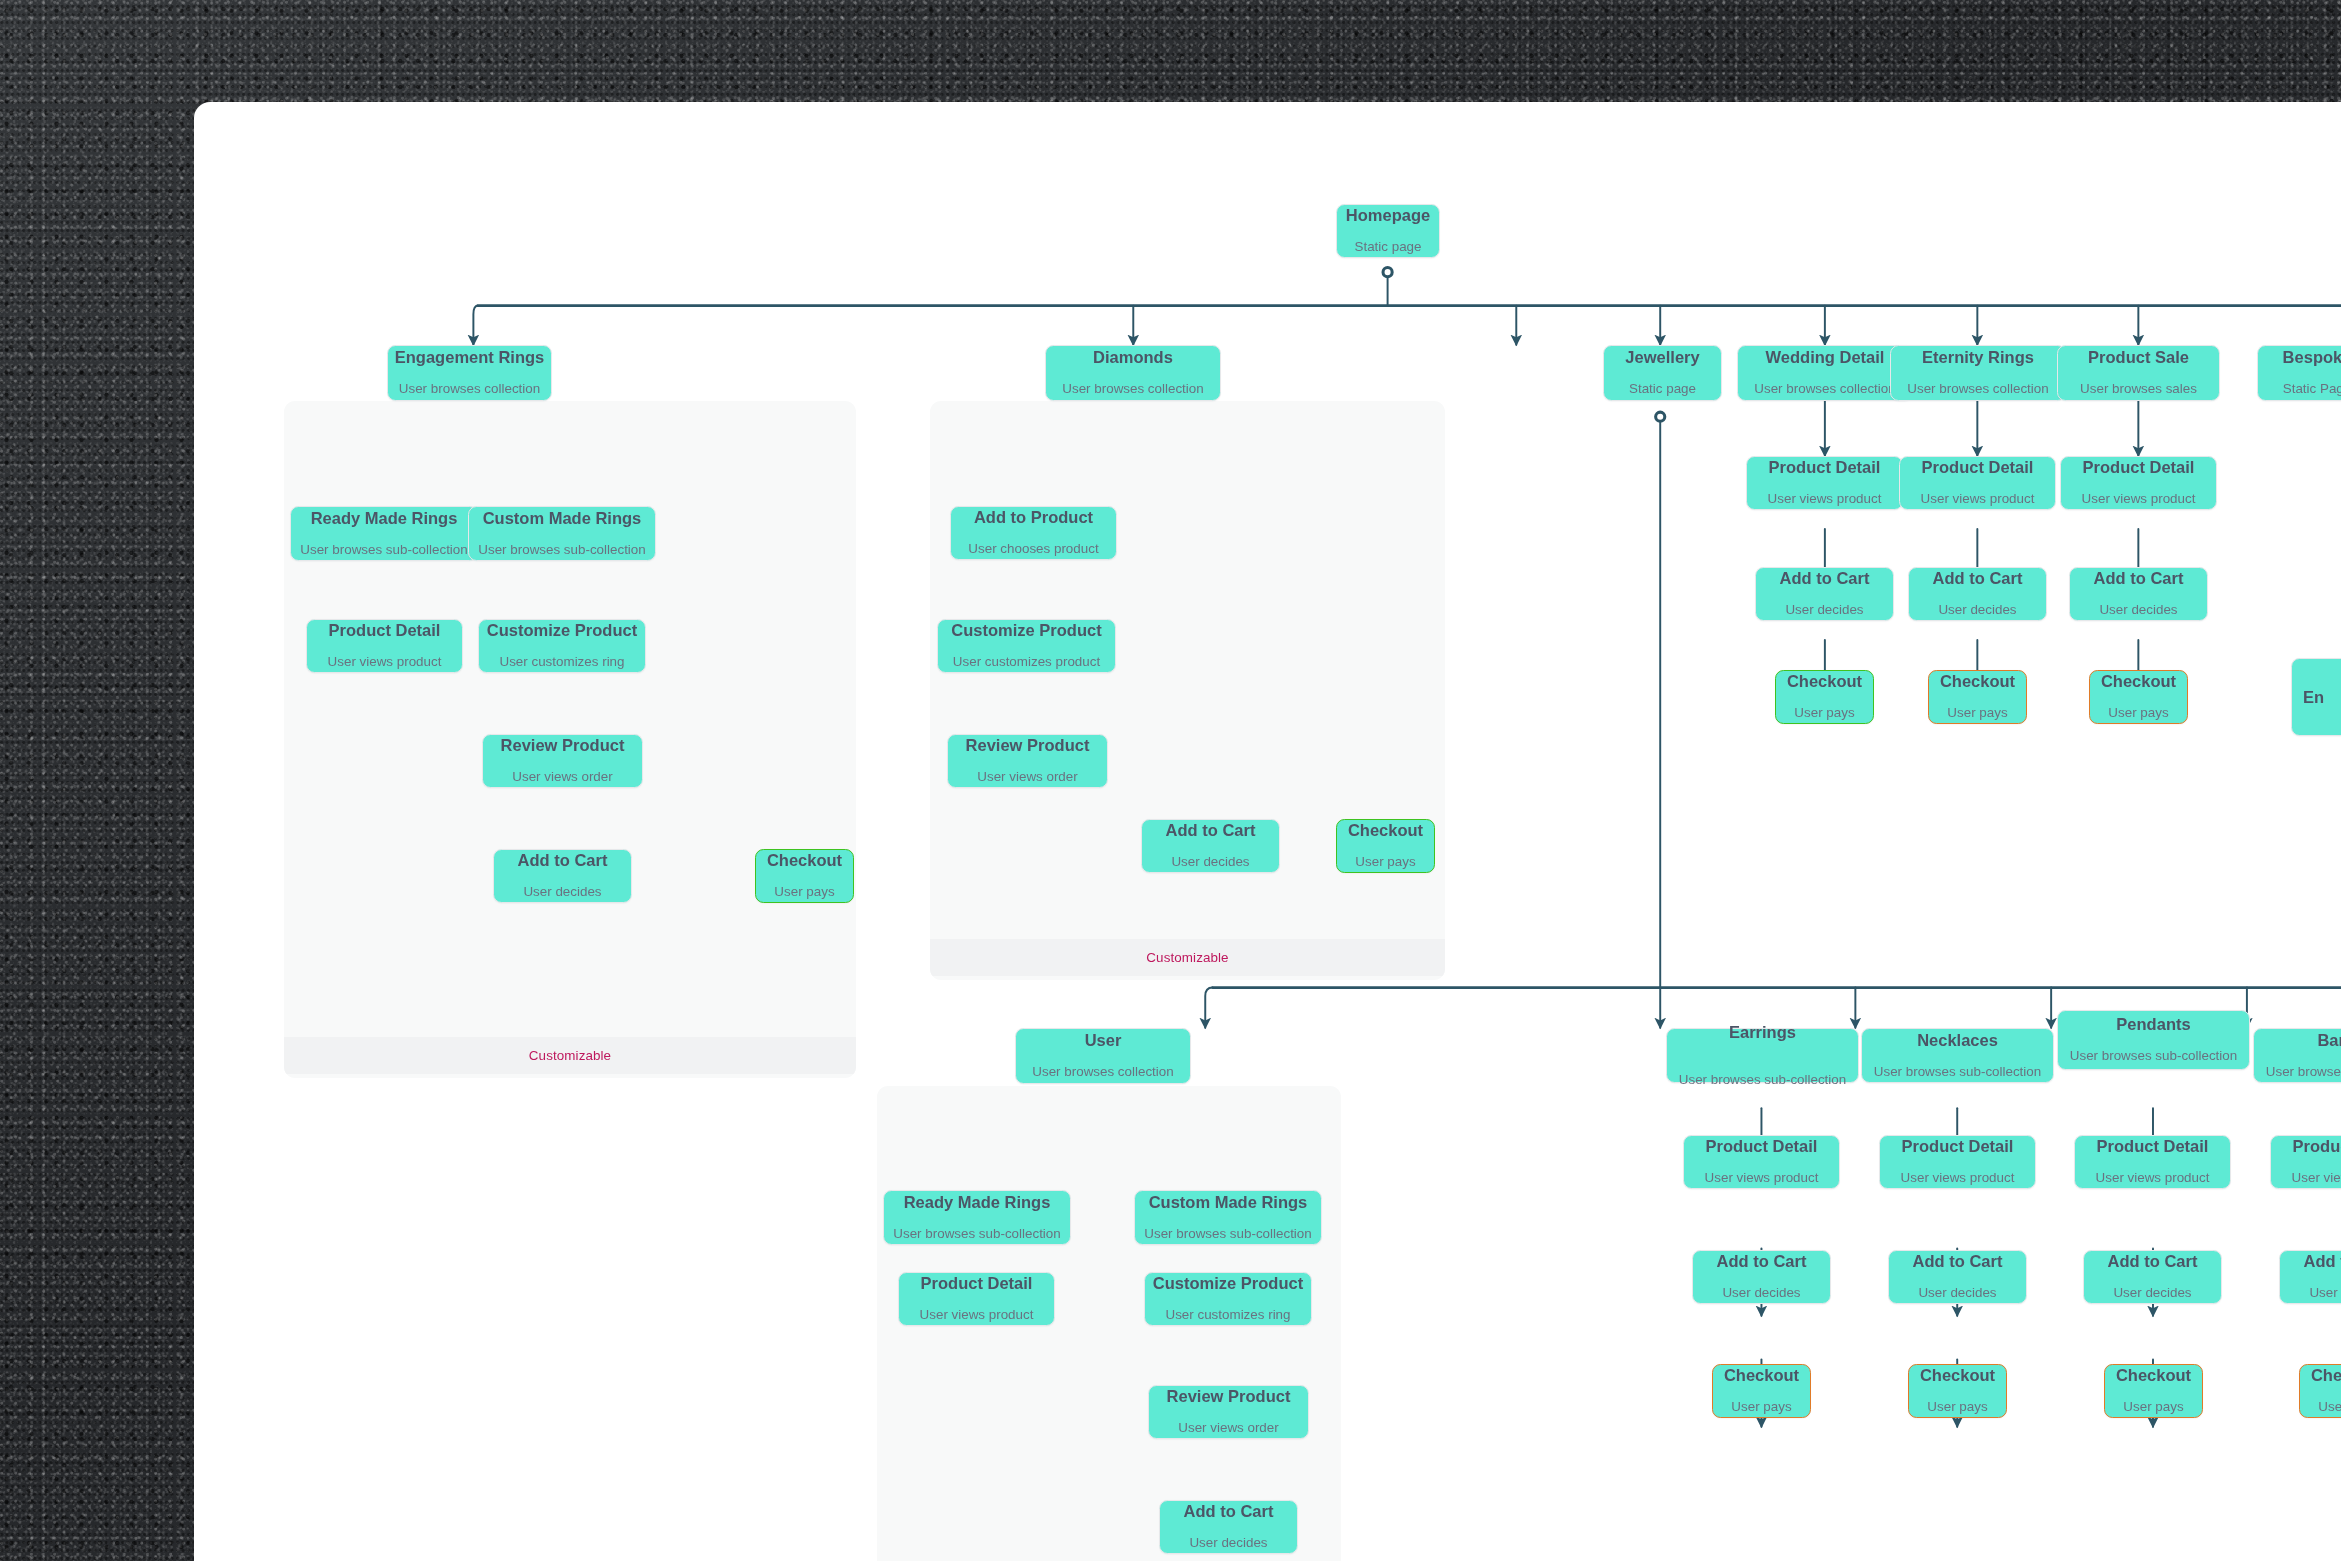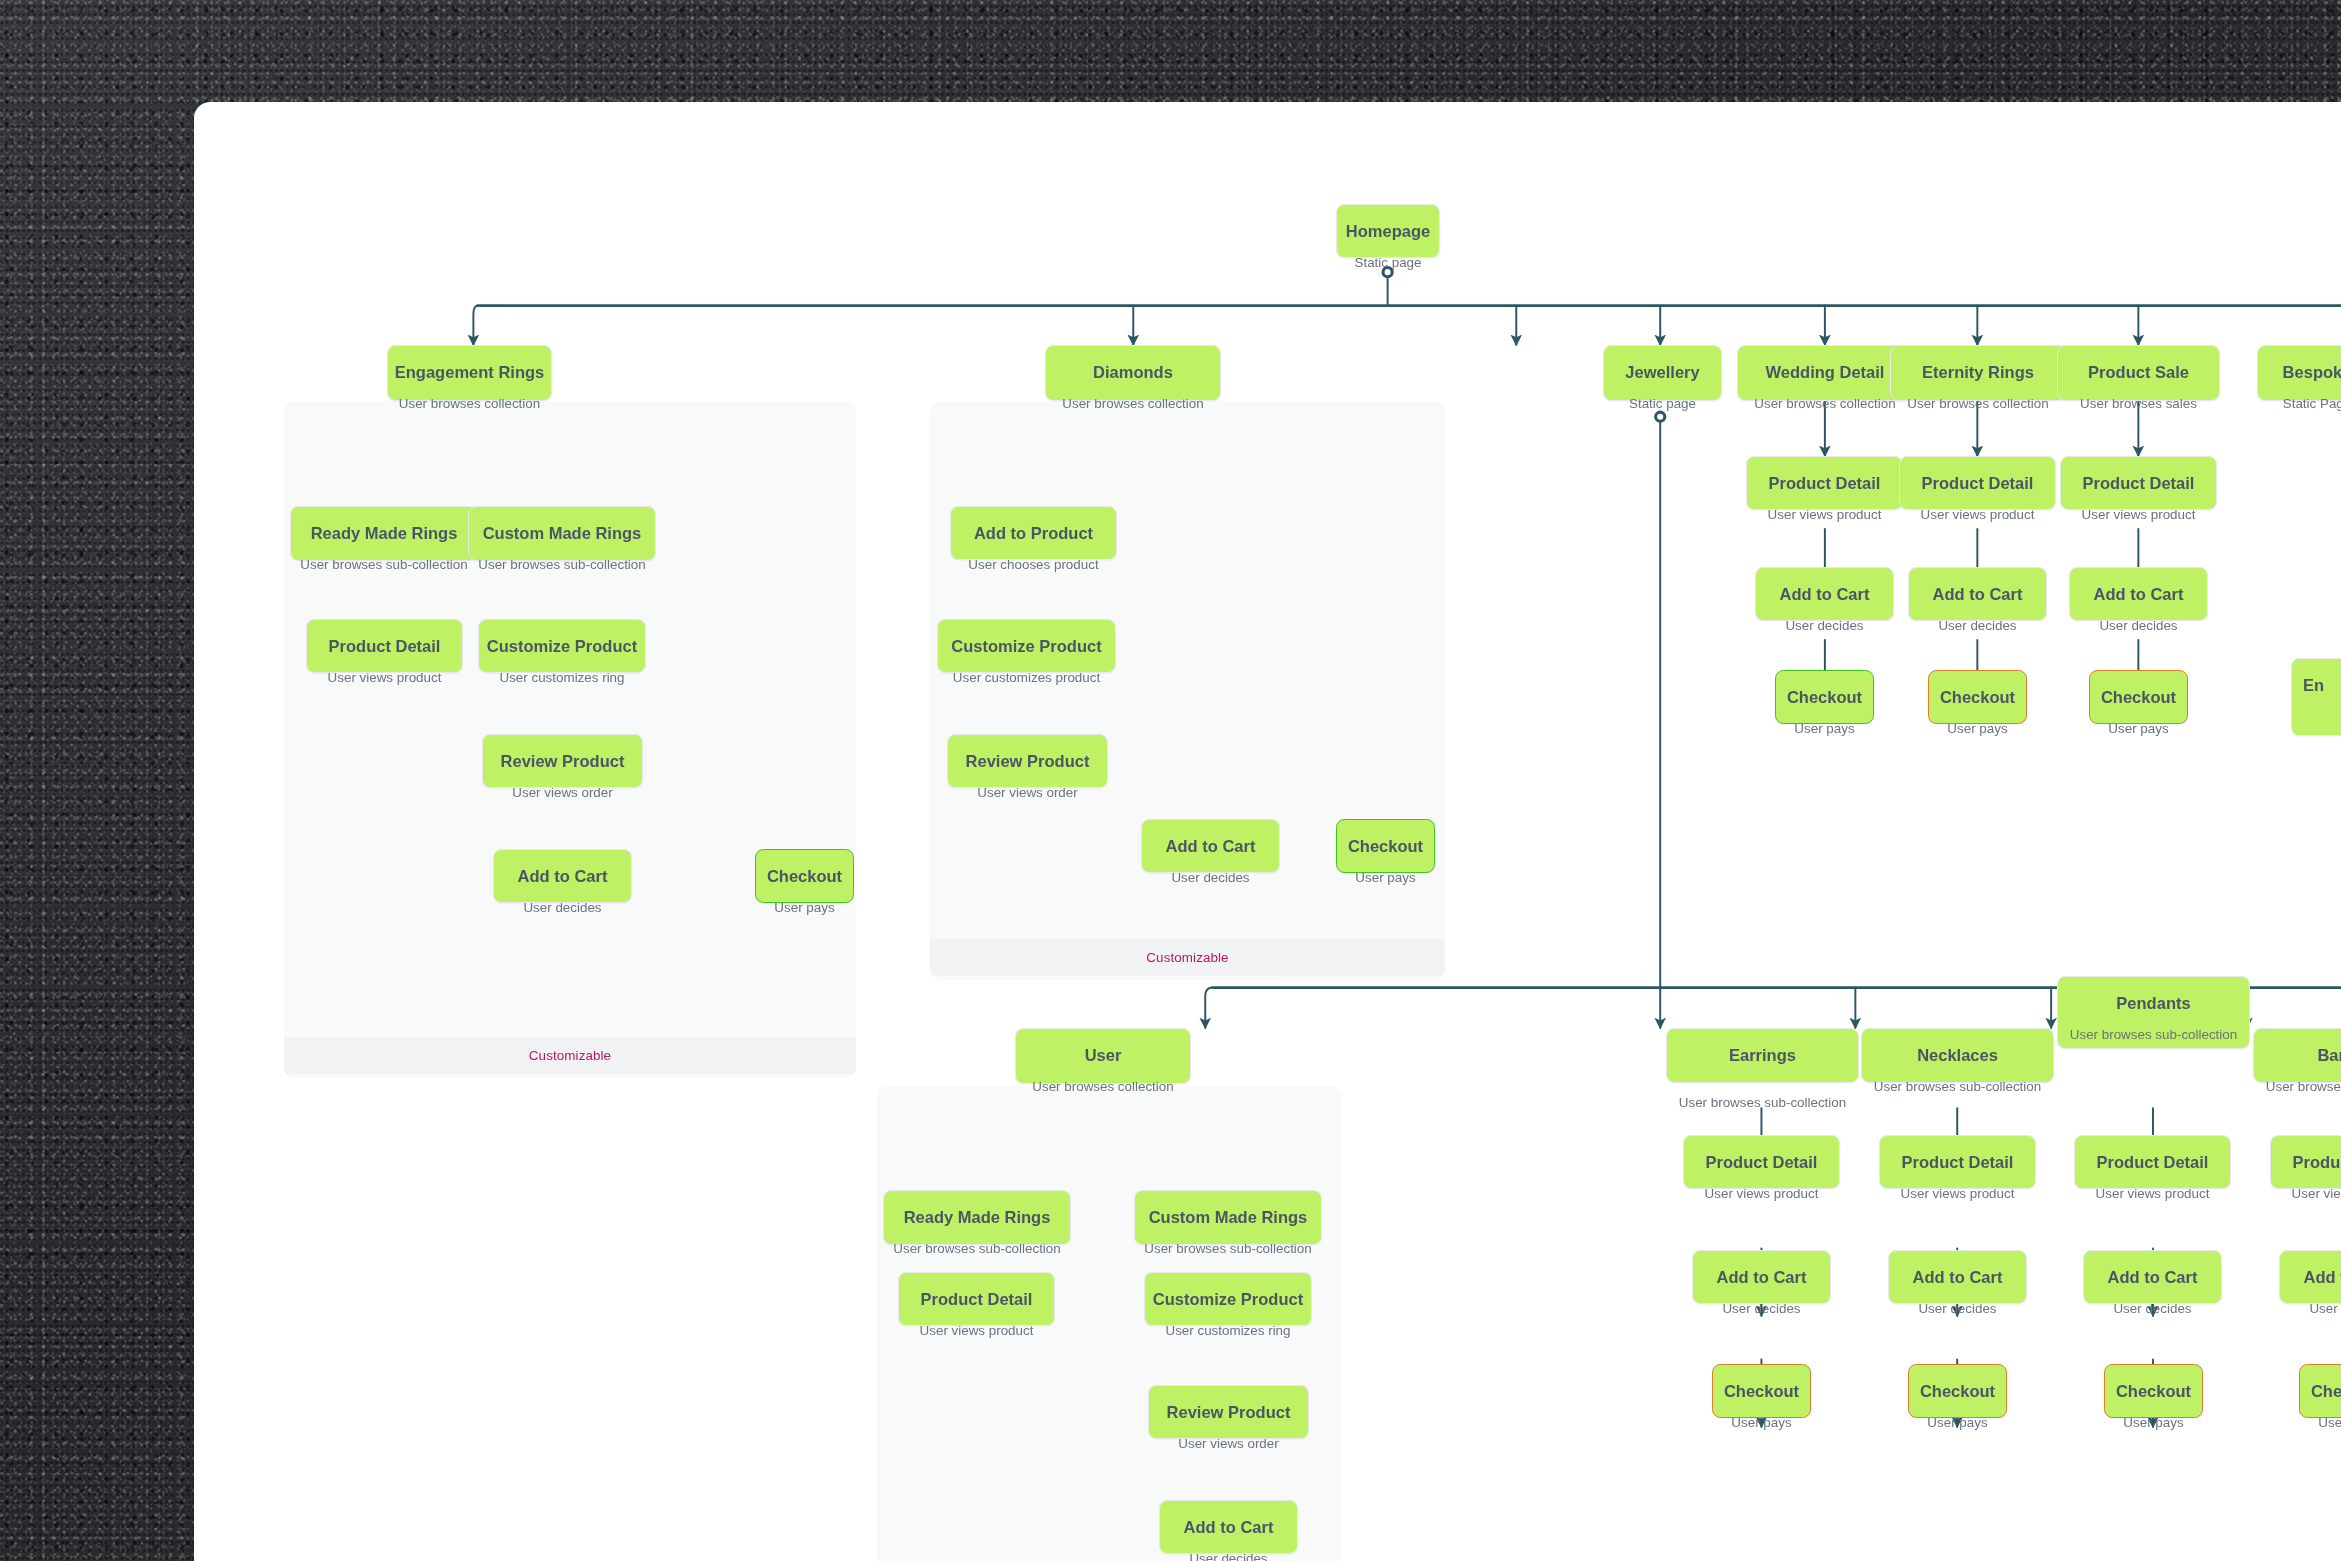--- a/index.html
+++ b/index.html
@@ -51,23 +51,23 @@
     position:absolute;background:#f8f9f9;border-radius:11px;overflow:hidden;
   }
   .group-footer{
     position:absolute;left:0;right:0;bottom:4px;height:37px;background:#f1f2f3;
     display:flex;align-items:center;justify-content:center;
     font-size:13.4px;color:#be185d;letter-spacing:0.1px;
   }
 
   
   .node{
-    position:absolute;background:#bef264;border:1.2px solid #e6e8ea;border-radius:8.5px;
-    display:flex;flex-direction:column;align-items:center;justify-content:flex-start;
-    box-sizing:border-box;padding:17px 11px;
+    position:absolute;background:#5eead4;border:1.2px solid #e6e8ea;border-radius:8.5px;
+    display:flex;flex-direction:column;align-items:center;justify-content:center;
+    box-sizing:border-box;padding:10px 11px;
     box-shadow:0 0.6px 1.2px rgba(16,24,40,.04);
   }
   .node .t{font-size:16.5px;font-weight:700;color:#4c5566;line-height:1.15;white-space:nowrap;}
   .node .s{font-size:13.4px;font-weight:400;color:#6a7280;line-height:1.2;margin-top:14px;white-space:nowrap;}
   .node.green{border-color:#3fc320;border-width:1.8px;}
   .node.orange{border-color:#e07b28;border-width:1.8px;}
 
   
   #wires{position:absolute;left:0;top:0;width:2153px;height:1482px;pointer-events:none;}
 </style>
@@ -358,21 +358,21 @@
   </div>
   <div class="node" style="left:1694px;top:1148px;width:139px;height:54px;">
     <span class="t">Add to Cart</span>
     <span class="s">User decides</span>
   </div>
   <div class="node orange" style="left:1714px;top:1262px;width:99px;height:54px;">
     <span class="t">Checkout</span>
     <span class="s">User pays</span>
   </div>
 
-  <div class="node" style="left:1863px;top:874px;width:193px;height:73px;">
+  <div class="node" style="left:1863px;top:908px;width:193px;height:60px;">
     <span class="t">Pendants</span>
     <span class="s">User browses sub-collection</span>
   </div>
   <div class="node" style="left:1880px;top:1033px;width:157px;height:54px;">
     <span class="t">Product Detail</span>
     <span class="s">User views product</span>
   </div>
   <div class="node" style="left:1889px;top:1148px;width:139px;height:54px;">
     <span class="t">Add to Cart</span>
     <span class="s">User decides</span>

